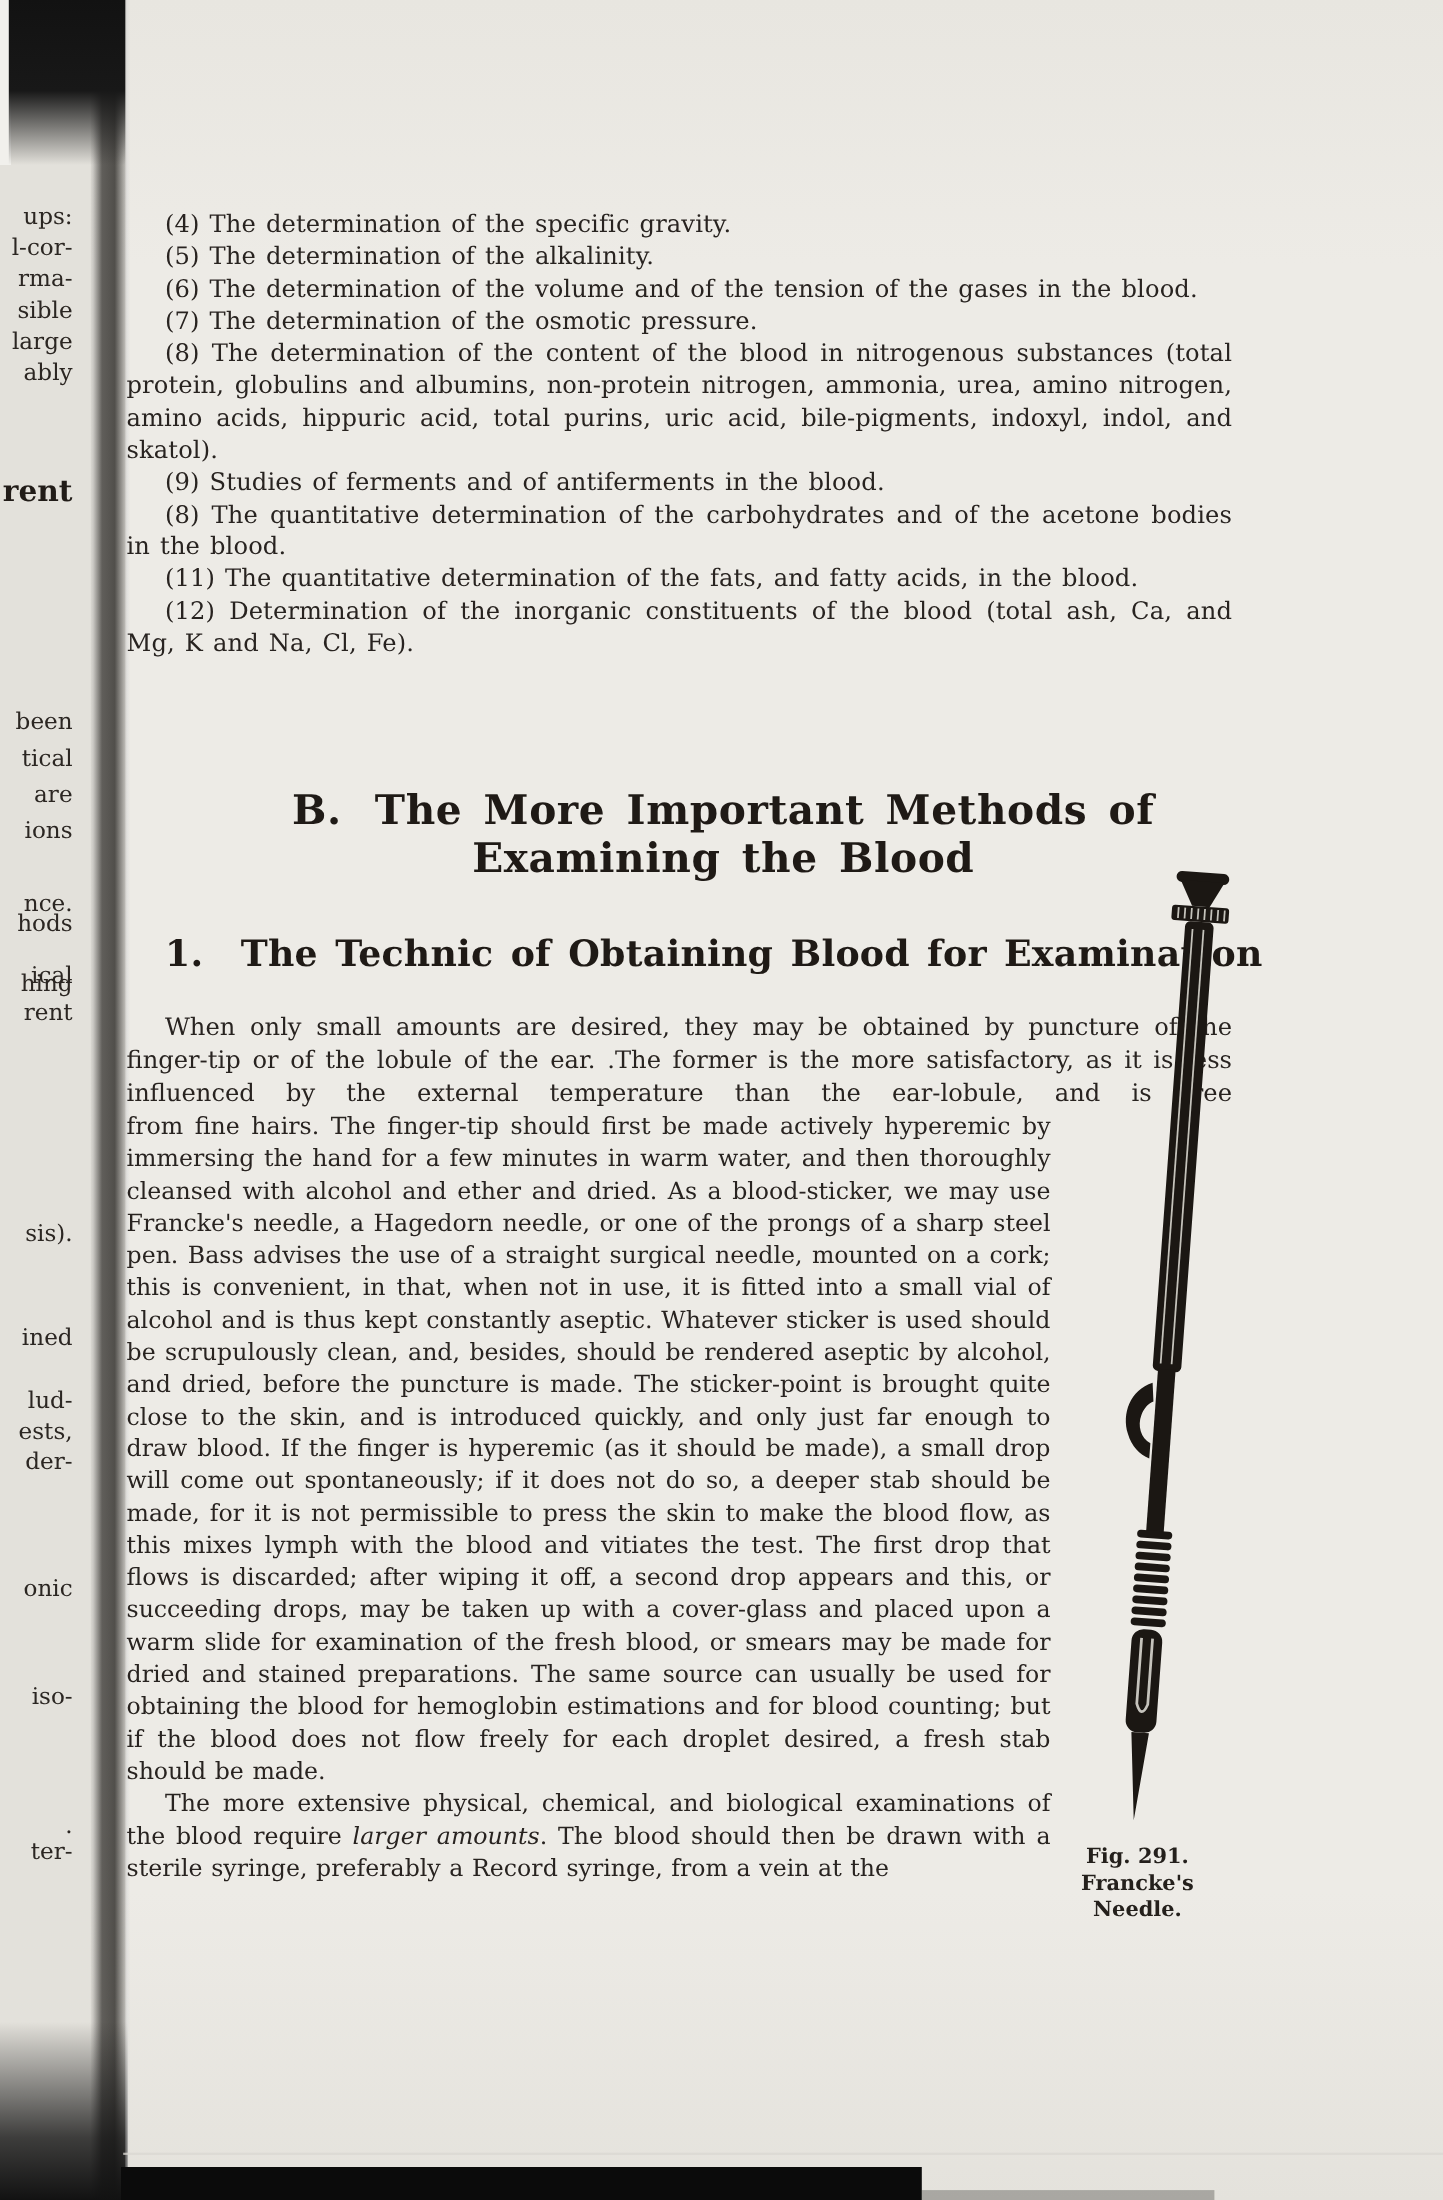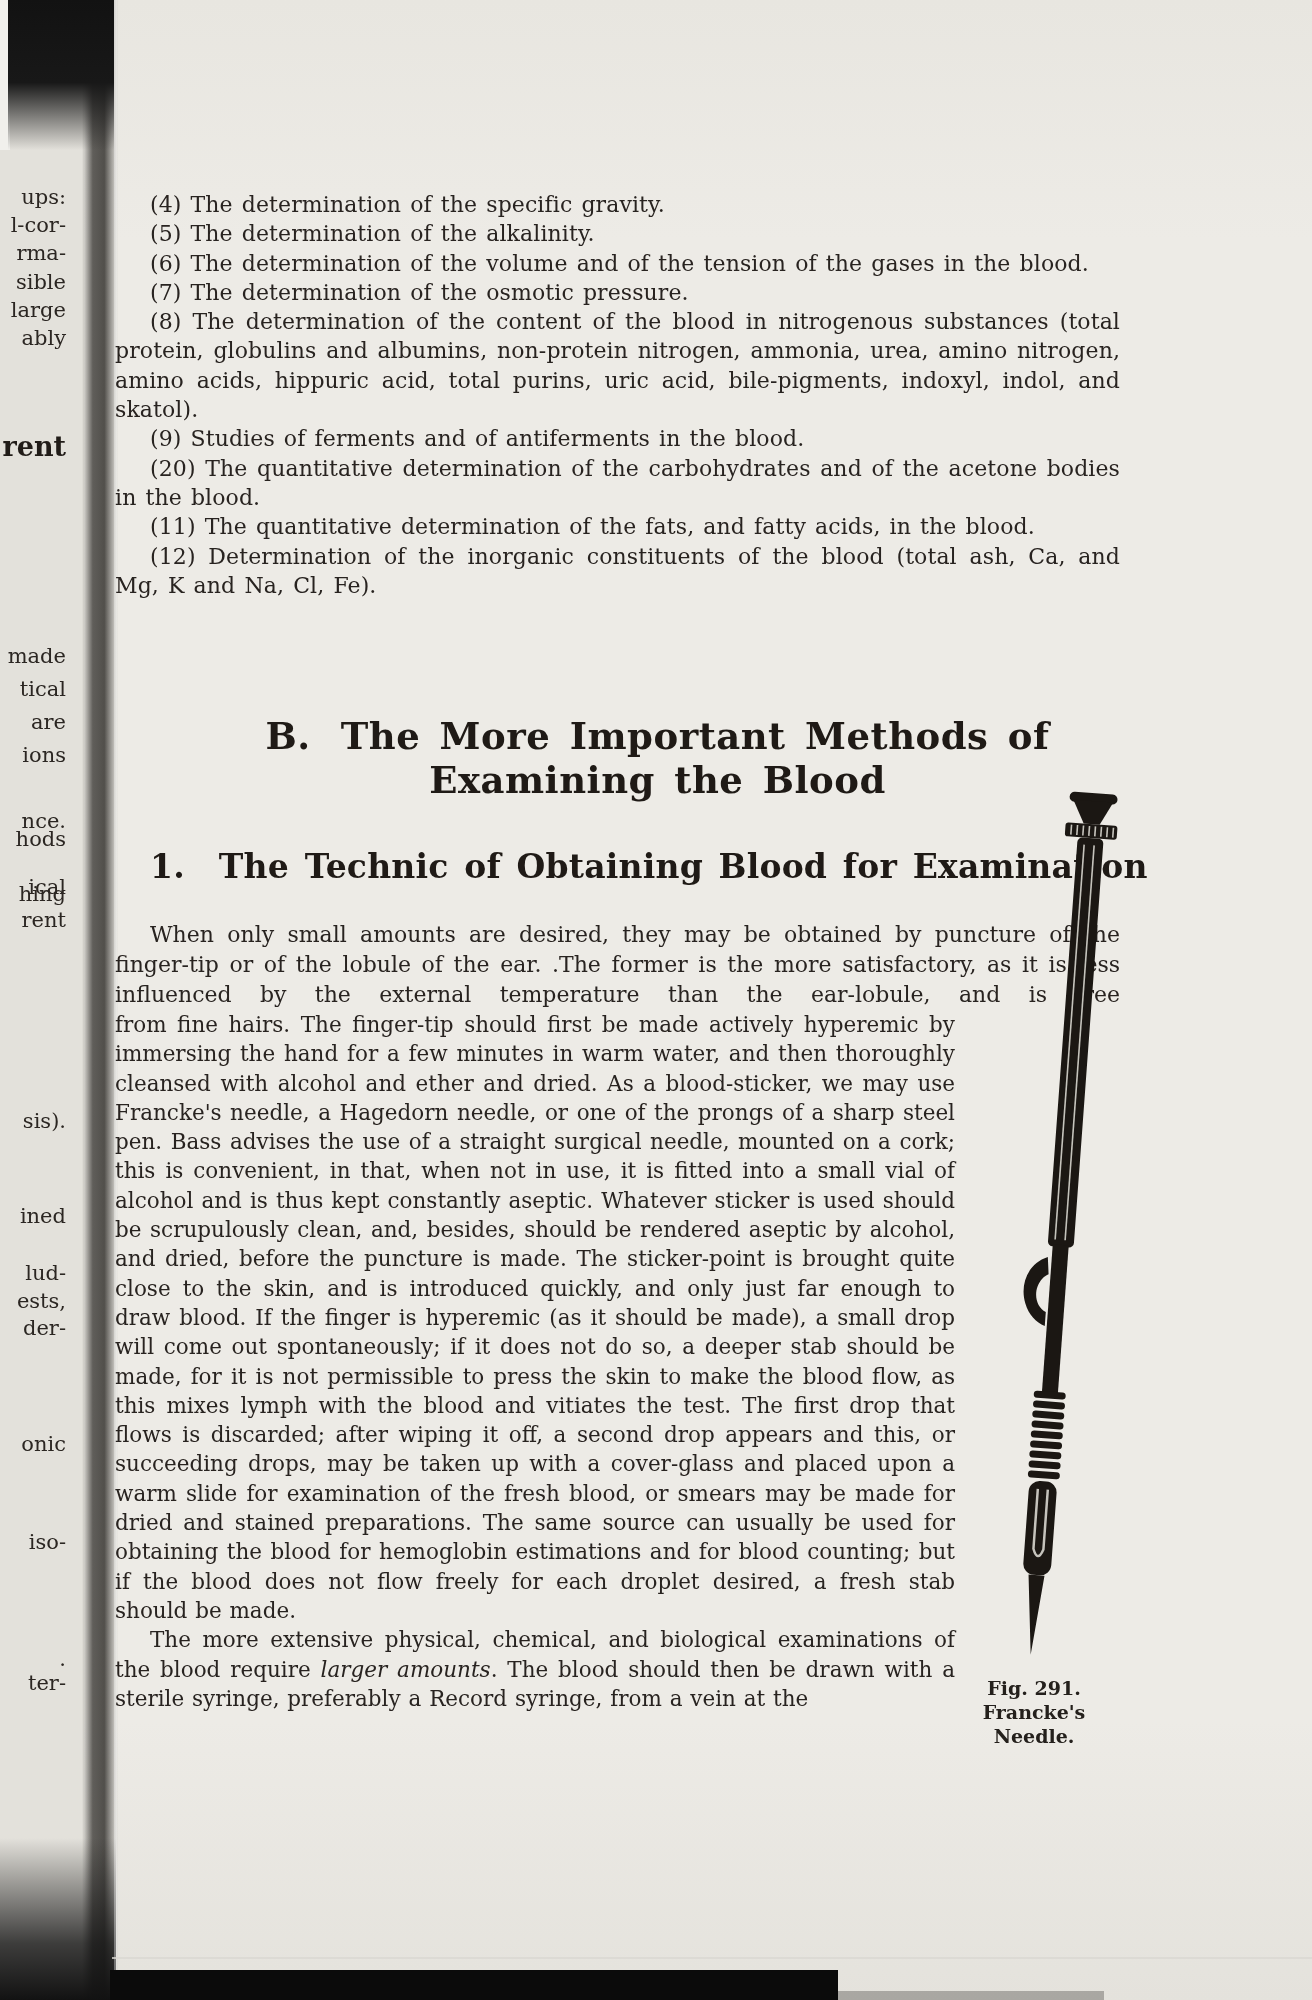--- a/index.html
+++ b/index.html
@@ -65,21 +65,21 @@
 
   <div class="left-strip"></div>
   <div id="margin-fragments">
       <span class="frag" style="top: 186px;">ups:</span>
       <span class="frag" style="top: 214px;">l-cor-</span>
       <span class="frag" style="top: 242px;">rma-</span>
       <span class="frag" style="top: 271px;">sible</span>
       <span class="frag" style="top: 299px;">large</span>
       <span class="frag" style="top: 327px;">ably</span>
       <span class="frag frag-bold" style="top: 436px;">rent</span>
-      <span class="frag" style="top: 645px;">made</span>
+      <span class="frag" style="top: 645px;">been</span>
       <span class="frag" style="top: 678px;">tical</span>
       <span class="frag" style="top: 711px;">are</span>
       <span class="frag" style="top: 744px;">ions</span>
       <span class="frag" style="top: 808px; margin-top: 20px;">hods</span>
       <span class="frag" style="top: 810px;">nce.</span>
       <span class="frag" style="top: 843px; margin-top: 40px;">hing</span>
       <span class="frag" style="top: 876px;">ical</span>
       <span class="frag" style="top: 909px;">rent</span>
       <span class="frag" style="top: 1110px;">sis).</span>
       <span class="frag" style="top: 1205px;">ined</span>
@@ -99,21 +99,21 @@
   <div class="crease"></div>
 
 
   <div id="numbered-list">
       <p class="list-item">(4) The determination of the specific gravity.</p>
       <p class="list-item">(5) The determination of the alkalinity.</p>
       <p class="list-item">(6) The determination of the volume and of the tension of the gases in the blood.</p>
       <p class="list-item">(7) The determination of the osmotic pressure.</p>
       <p class="list-item">(8) The determination of the content of the blood in nitrogenous substances (total protein, globulins and albumins, non-protein nitrogen, ammonia, urea, amino nitrogen, amino acids, hippuric acid, total purins, uric acid, bile-pigments, indoxyl, indol, and skatol).</p>
       <p class="list-item">(9) Studies of ferments and of antiferments in the blood.</p>
-      <p class="list-item">(20) The quantitative determination of the carbohydrates and of the acetone bodies in the blood.</p>
+      <p class="list-item">(8) The quantitative determination of the carbohydrates and of the acetone bodies in the blood.</p>
       <p class="list-item">(11) The quantitative determination of the fats, and fatty acids, in the blood.</p>
       <p class="list-item">(12) Determination of the inorganic constituents of the blood (total ash, Ca, and Mg, K and Na, Cl, Fe).</p>
     </div>
 
   <div class="section-b">
     <div><span class="sb-label">B.</span><span>The More Important Methods of</span></div>
     <div>Examining the Blood</div>
   </div>
 
   <div class="section-1">

